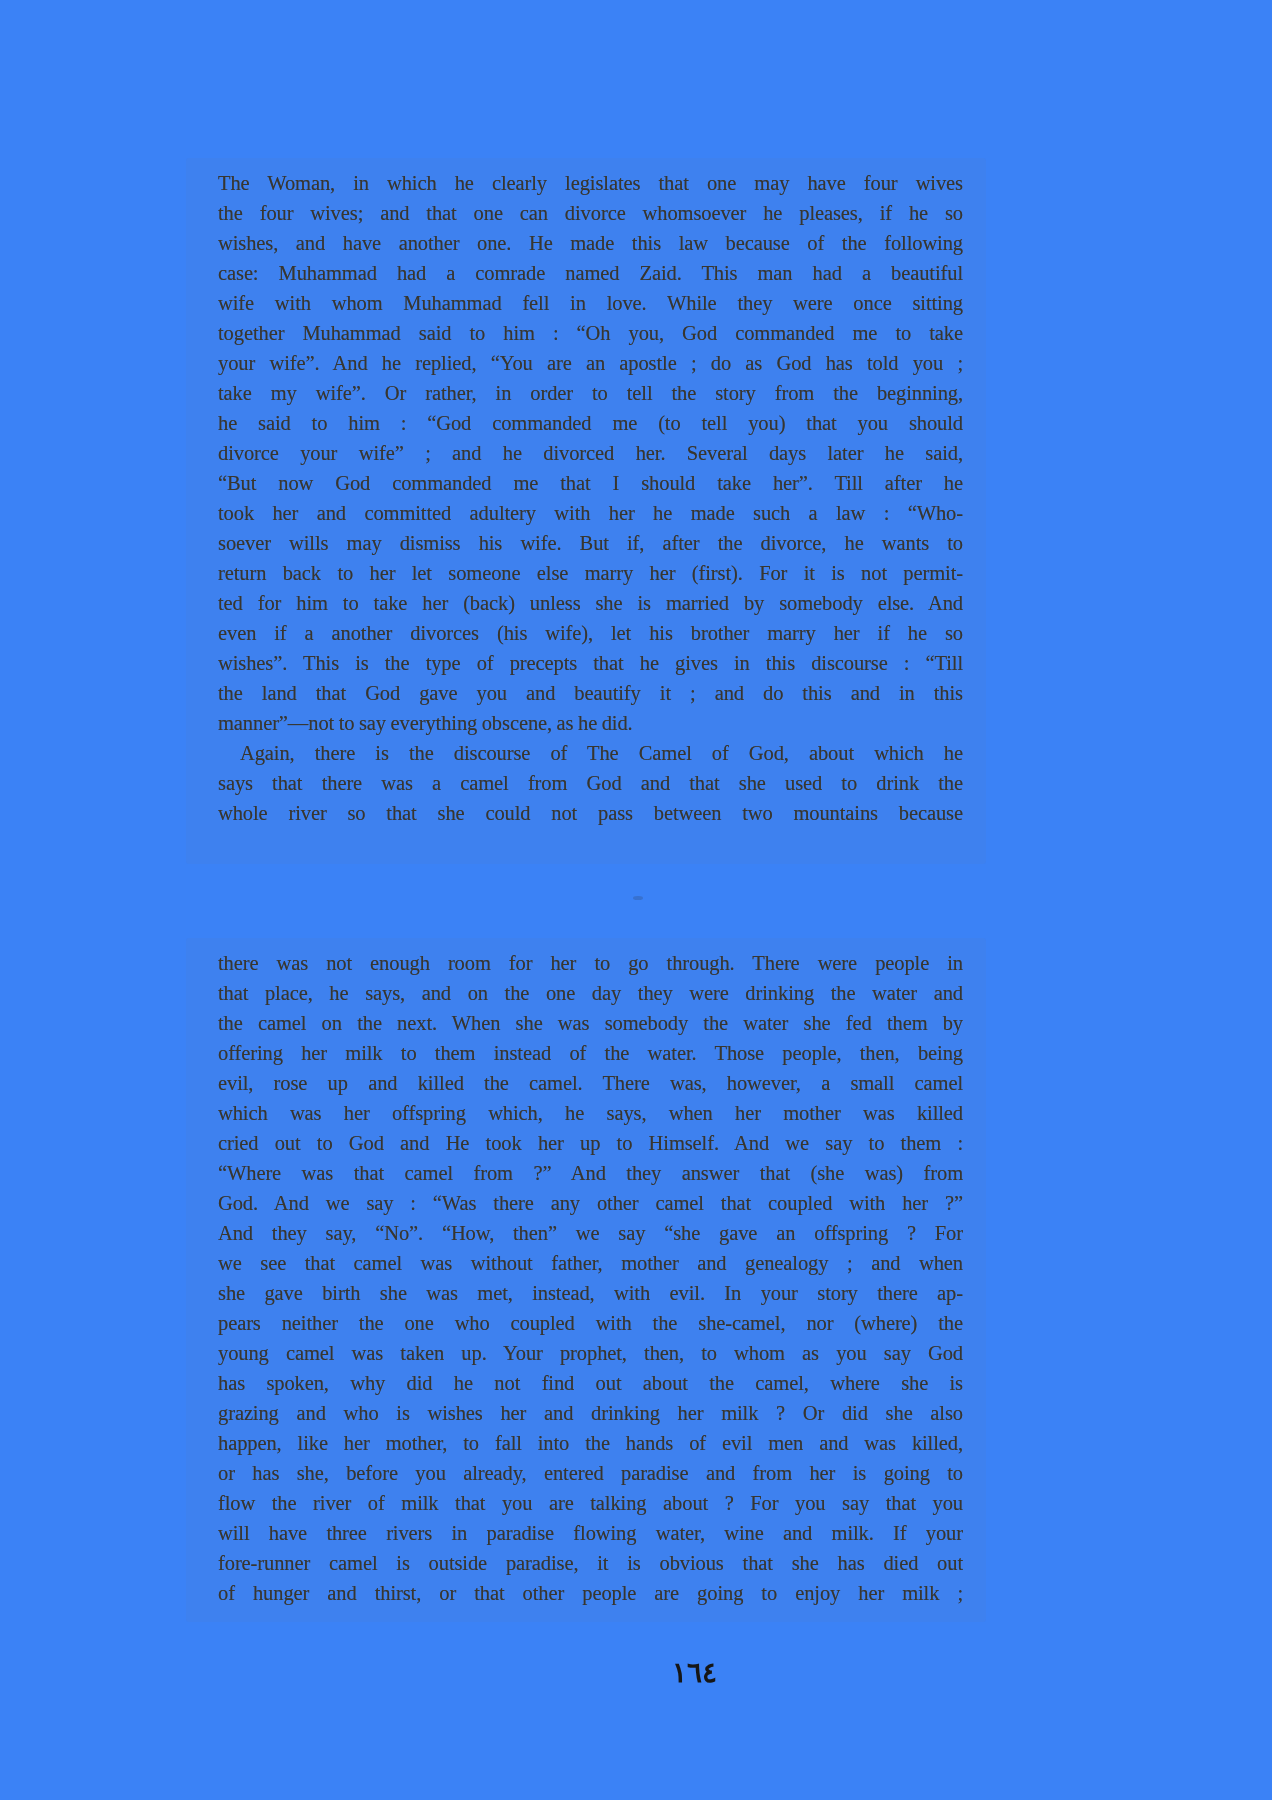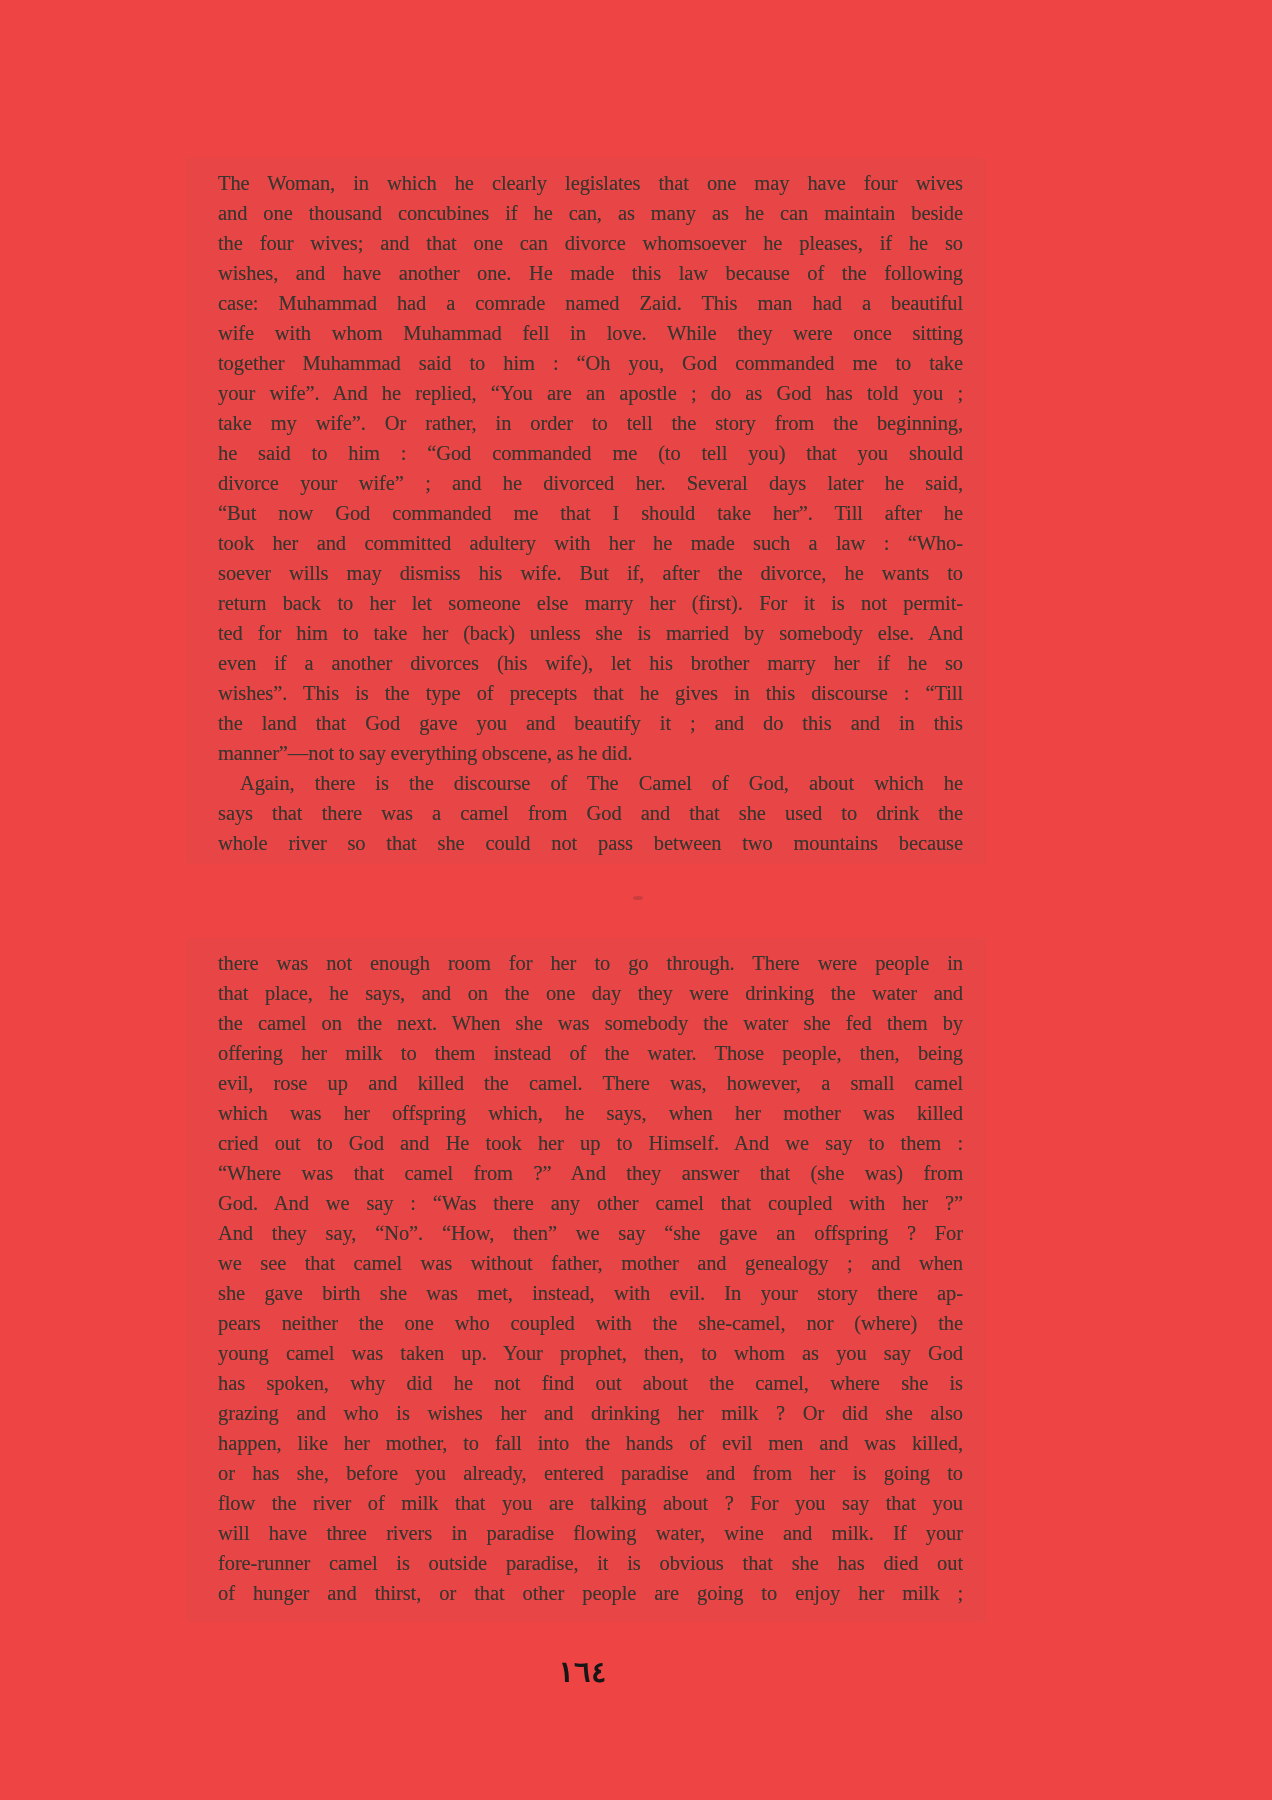--- a/index.html
+++ b/index.html
@@ -4,21 +4,21 @@
 <style>
   html, body {
     margin: 0;
     padding: 0;
     background: #ffffff;
   }
   .page {
     position: relative;
     width: 1272px;
     height: 1800px;
-    background: #ef4444;
+    background: #3b82f6;
     overflow: hidden;
     font-family: "Liberation Serif", "DejaVu Serif", serif;
     color: #38362f;
   }
   
   .tint {
     position: absolute;
     left: 186px;
     width: 800px;
     background: rgba(125, 125, 125, 0.05);
@@ -64,40 +64,39 @@
     background: rgba(40, 40, 40, 0.18);
     border-radius: 50% / 60%;
     filter: blur(0.5px);
   }
 
   .page-number {
     position: absolute;
     left: 557px;
     top: 1656px;
     width: 160px;
-    text-align: left;
-    font-family: Liberation Mono, monospace;
+    text-align: right;
+    font-family: Liberation Sans, sans-serif;
     font-size: 28px;
     font-weight: 600;
     color: #161616;
     letter-spacing: 4px;
   }
 </style>
 </head>
 <body>
 
 <div class="page">
 
   <div class="tint tint1"></div>
   <div class="tint tint2"></div>
 
   <div class="textblock block1">
     <div class="para">
         <div class="line">The Woman, in which he clearly legislates that one may have four wives</div>
-        <div class="line">and one thousand concubines if he can, as many as he can maintain beside</div>
         <div class="line">the four wives; and that one can divorce whomsoever he pleases, if he so</div>
         <div class="line">wishes, and have another one. He made this law because of the following</div>
         <div class="line">case: Muhammad had a comrade named Zaid. This man had a beautiful</div>
         <div class="line">wife with whom Muhammad fell in love. While they were once sitting</div>
         <div class="line">together Muhammad said to him : “Oh you, God commanded me to take</div>
         <div class="line">your wife”. And he replied, “You are an apostle ; do as God has told you ;</div>
         <div class="line">take my wife”. Or rather, in order to tell the story from the beginning,</div>
         <div class="line">he said to him : “God commanded me (to tell you) that you should</div>
         <div class="line">divorce your wife” ; and he divorced her. Several days later he said,</div>
         <div class="line">“But now God commanded me that I should take her”. Till after he</div>

